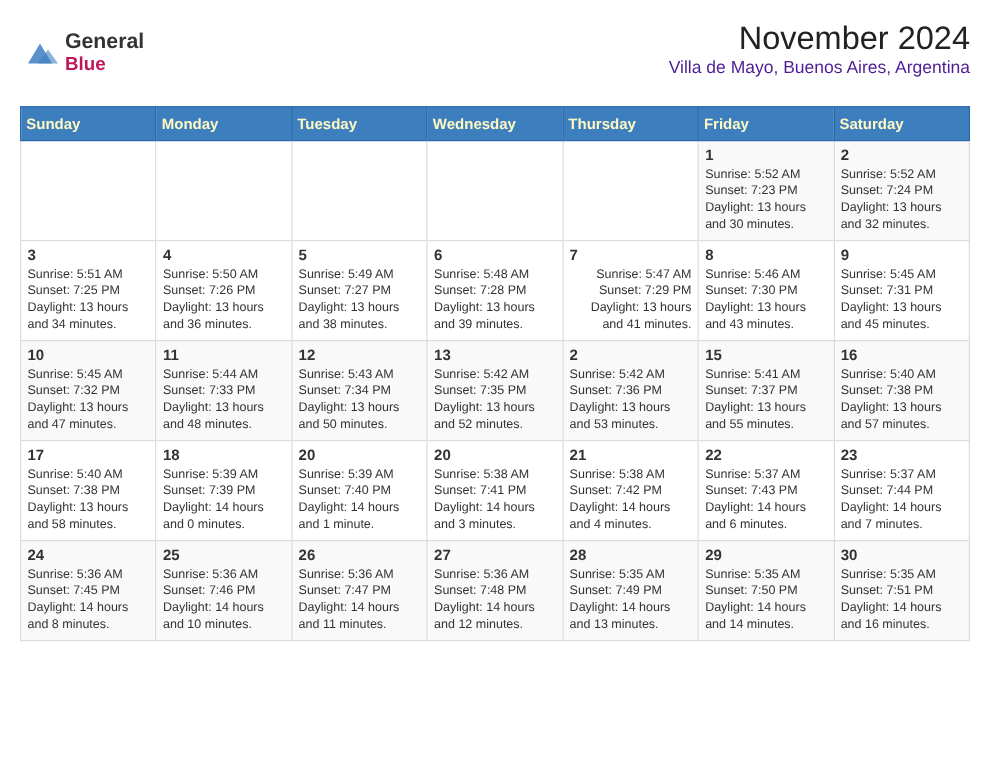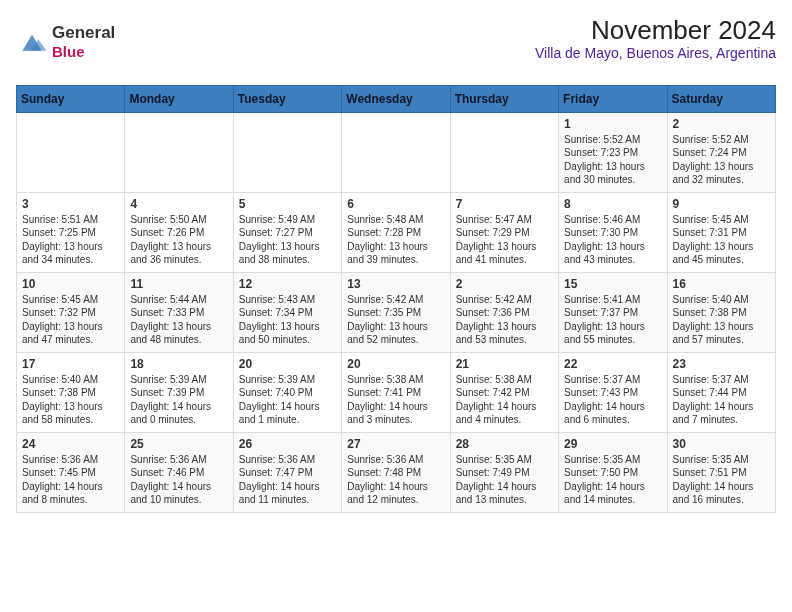--- a/index.html
+++ b/index.html
@@ -38,21 +38,21 @@
       font-size: 14px;
       color: #4c1d95;
     }
     table {
       width: 100%;
       border-collapse: collapse;
       table-layout: fixed;
     }
     thead tr th {
       background: #3d7ebf;
-      color: #0f172a;
+      color: #fef9c3;
       font-size: 12px;
       font-weight: bold;
       padding: 6px 4px;
       text-align: left;
       border: 1px solid #2a6aaa;
     }
     tbody tr {
       border-bottom: 1px solid #ccc;
     }
     tbody tr td {
@@ -160,21 +160,21 @@
         </td>
         <td>
           <span class="day-number">6</span>
           <div class="day-info" style="white-space: pre-line;">Sunrise: 5:48 AM
 Sunset: 7:28 PM
 Daylight: 13 hours
 and 39 minutes.</div>
         </td>
         <td>
           <span class="day-number">7</span>
-          <div class="day-info" style="white-space: pre-line;">Sunrise: 5:47 AM
+          <div class="day-info" style="white-space: pre-line; text-align: right;">Sunrise: 5:47 AM
 Sunset: 7:29 PM
 Daylight: 13 hours
 and 41 minutes.</div>
         </td>
         <td>
           <span class="day-number">8</span>
           <div class="day-info" style="white-space: pre-line;">Sunrise: 5:46 AM
 Sunset: 7:30 PM
 Daylight: 13 hours
 and 43 minutes.</div>

